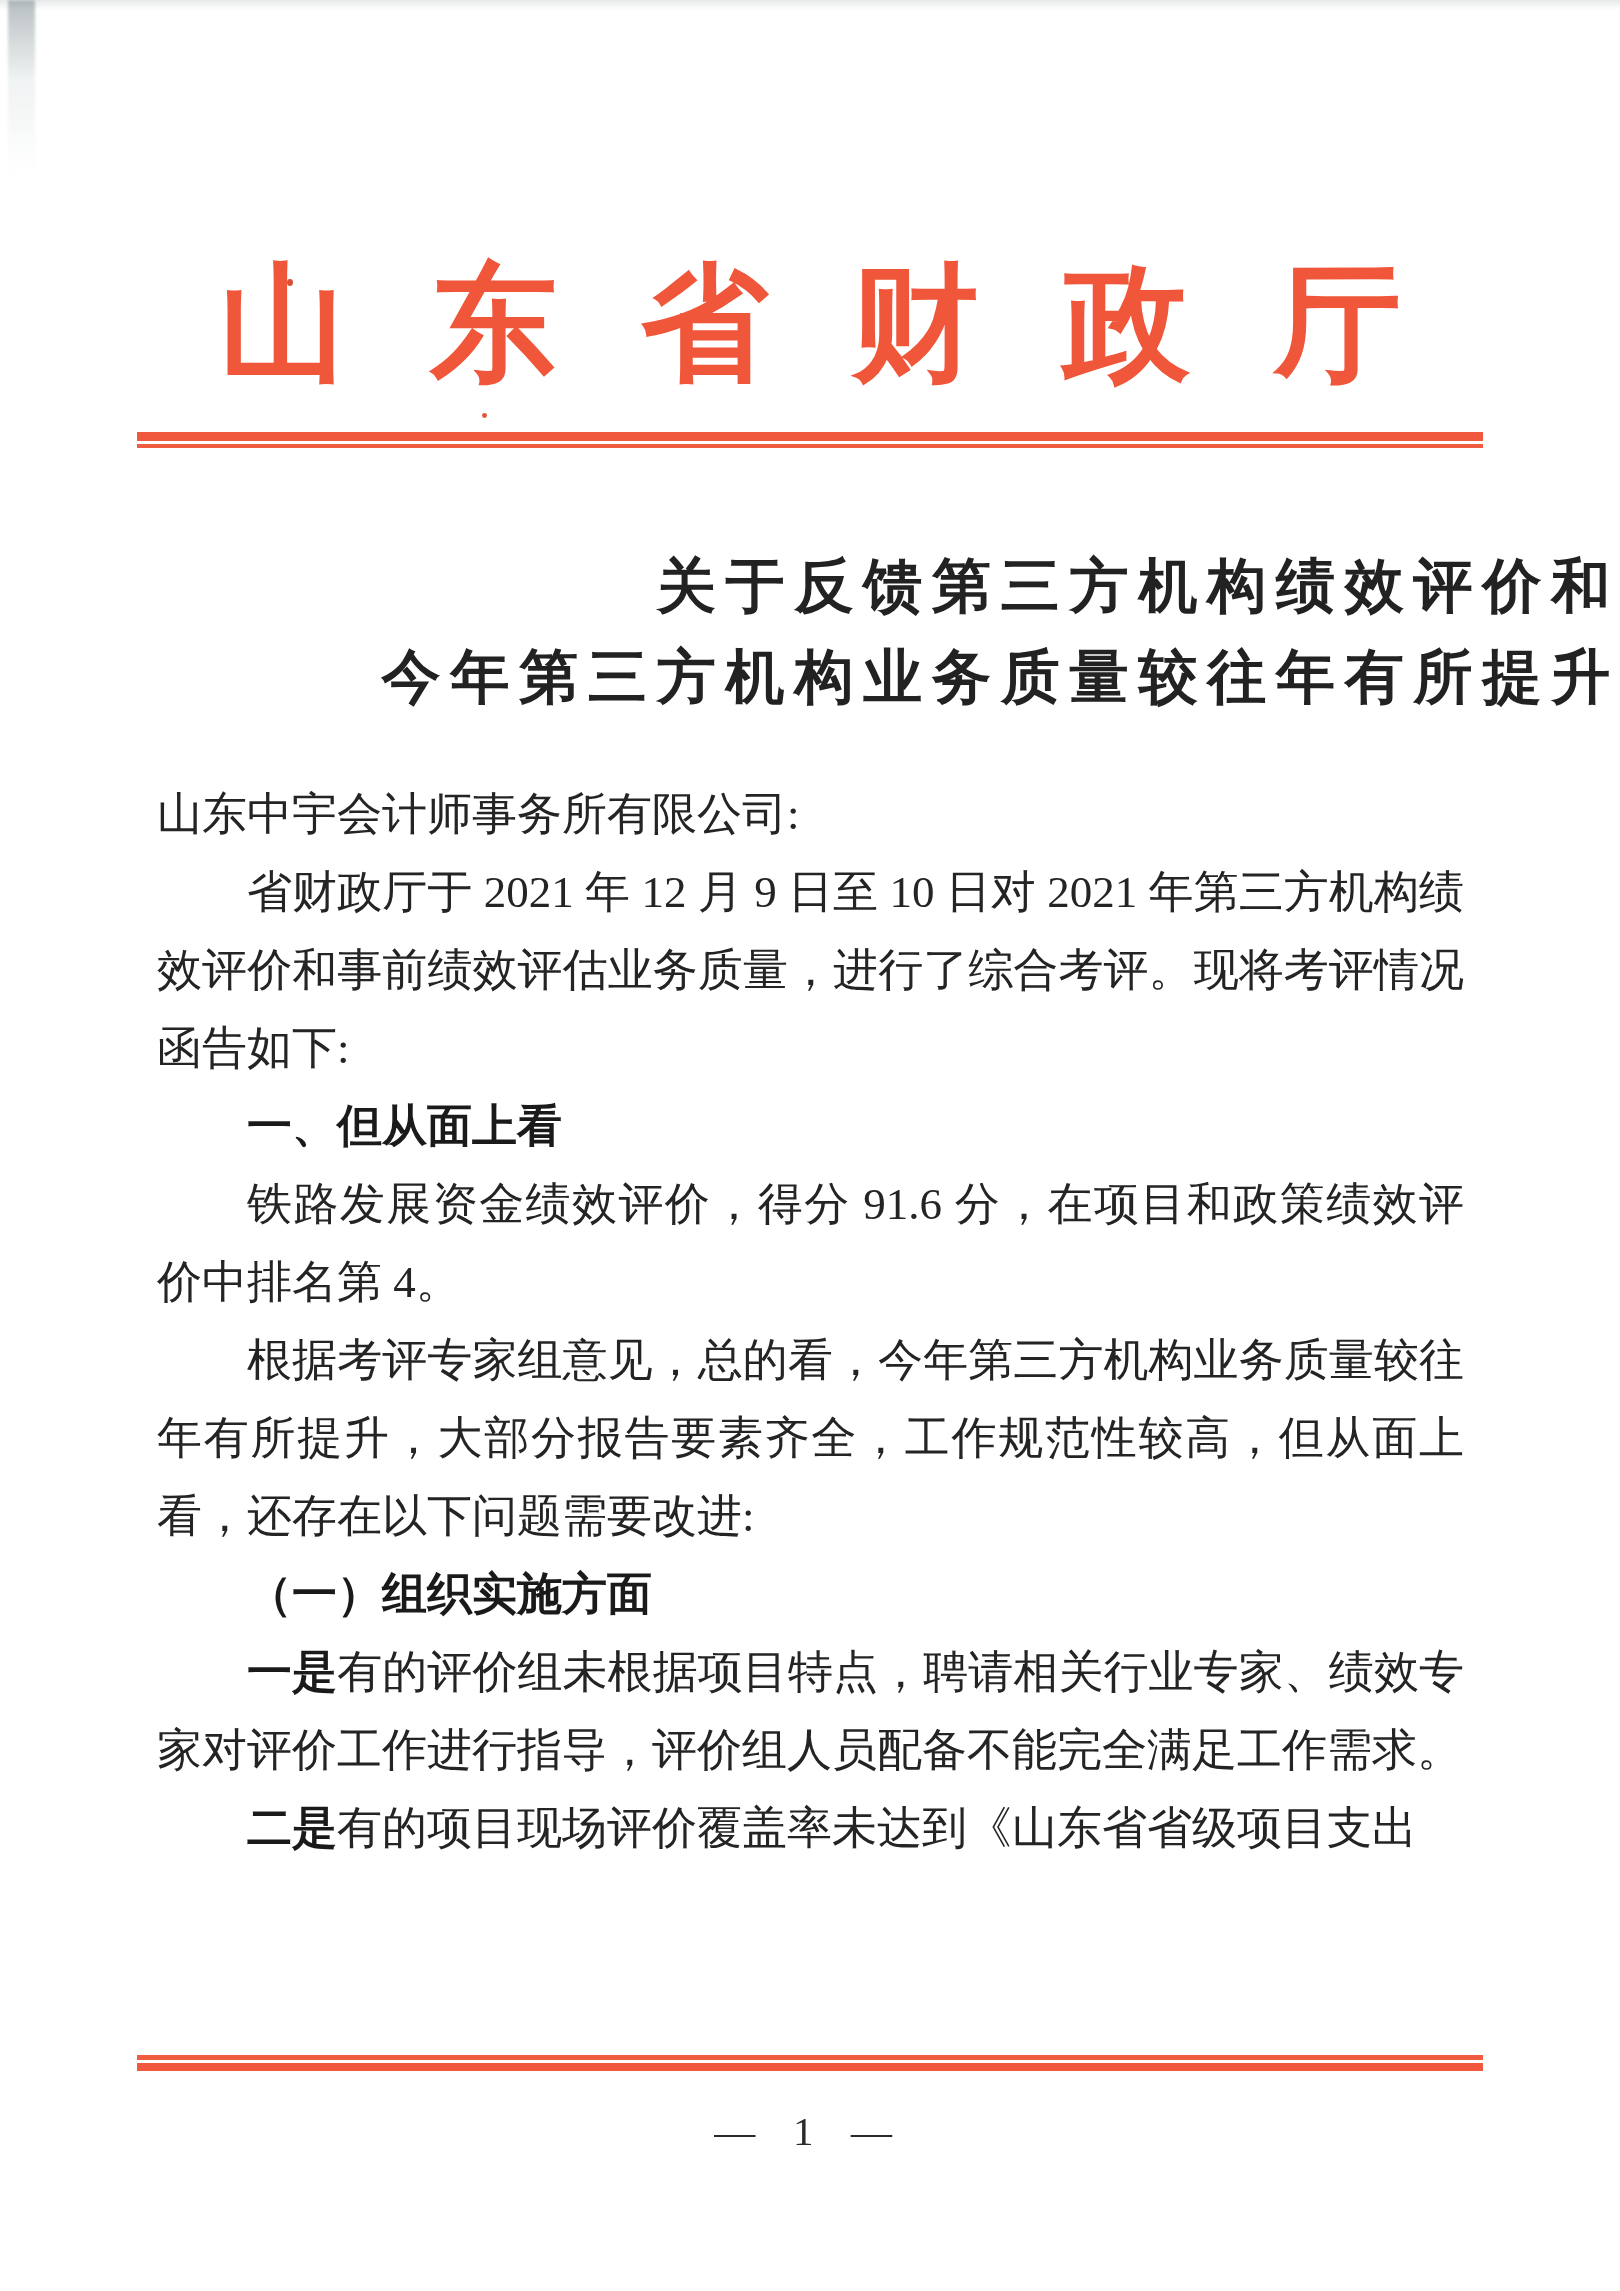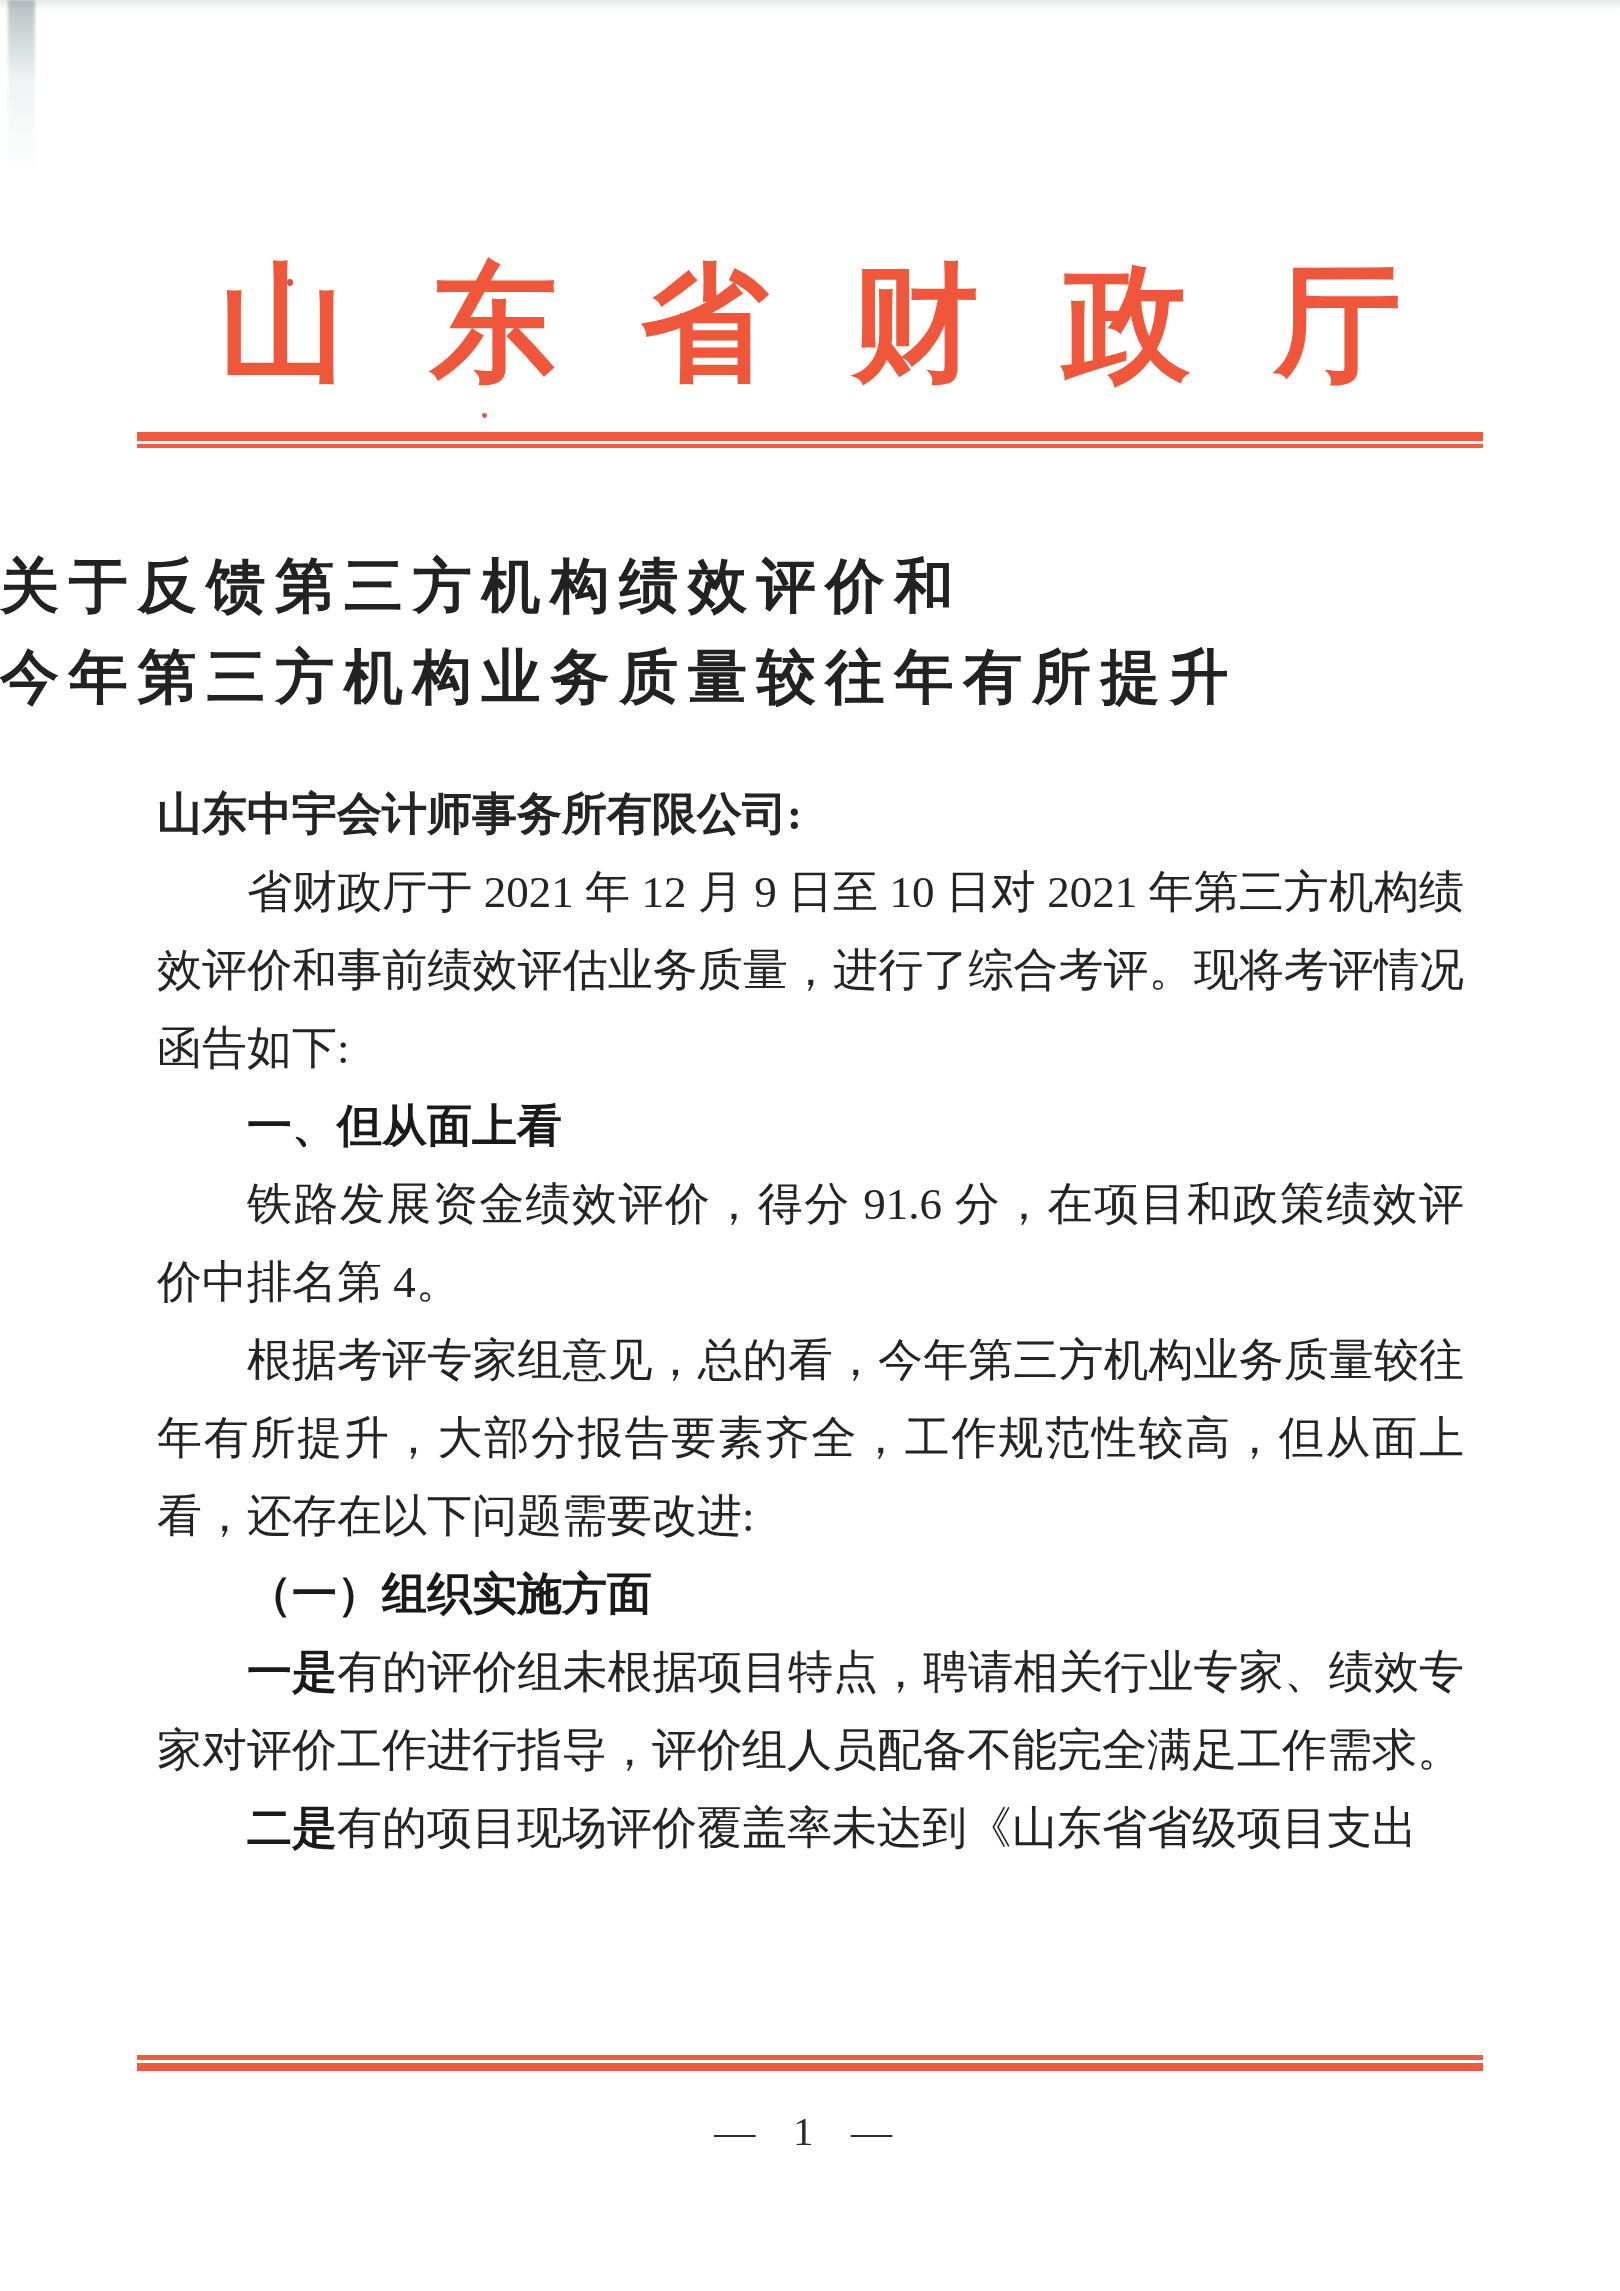--- a/index.html
+++ b/index.html
@@ -51,41 +51,41 @@
       #fdfdfc 4.9px, #fdfdfc 7.8px,
       #f0593d 7.8px, #f0593d 15.7px);
   }
 
   
   .doc-title {
     position: absolute;
     top: 541px;
     left: 0;
     width: 100%;
-    text-align: left;
+    text-align: right;
     font-weight: bold;
     font-size: 59px;
     line-height: 91px;
     letter-spacing: 9.8px;
     color: #222;
   }
 
   
   .doc-body {
     position: absolute;
     top: 775px;
     left: 157px;
     width: 1307px;
     font-size: 45px;
     line-height: 78px;
     text-align: justify;
     color: #242424;
   }
   .doc-body p { margin: 0; }
-  .salutation { text-indent: 0; font-weight: bold; }
+  .salutation { text-indent: 0; }
   .para { text-indent: 2em; }
   .heading, .subheading {
     font-family: "Liberation Sans", "DejaVu Sans", sans-serif;
     font-weight: bold;
     color: #1a1a1a;
   }
   .lead {
     font-family: "Liberation Sans", "DejaVu Sans", sans-serif;
     font-weight: bold;
     color: #1a1a1a;

